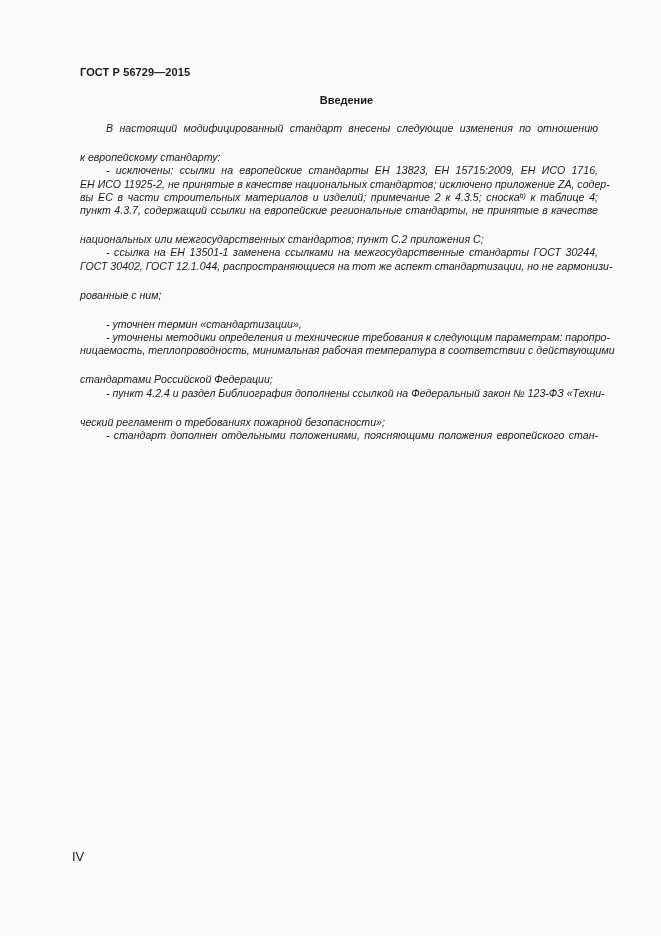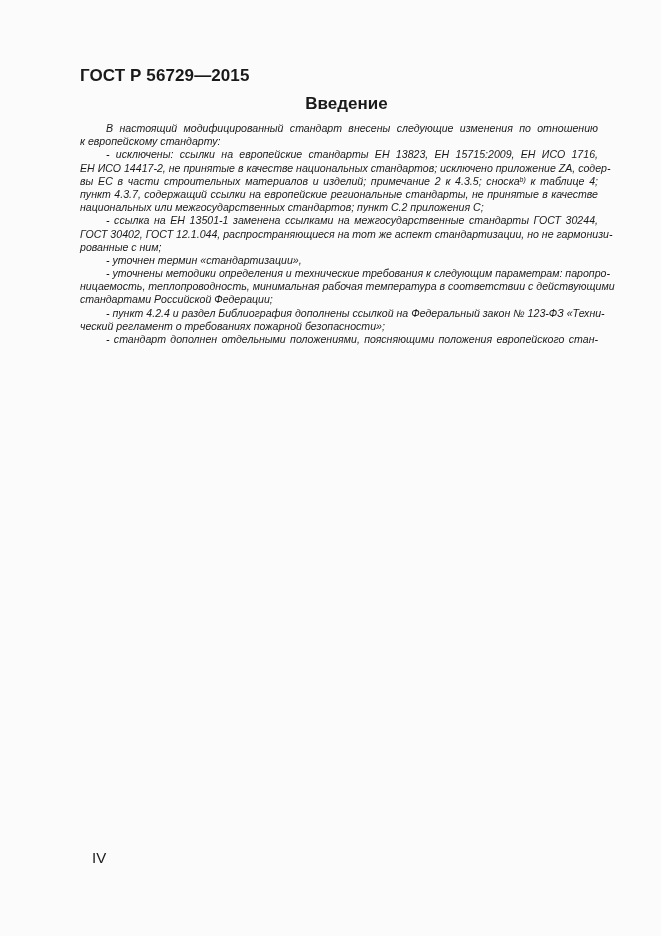--- a/index.html
+++ b/index.html
@@ -3,54 +3,54 @@
 <meta charset="utf-8">
 <style>
   html, body { margin: 0; padding: 0; }
   body {
     width: 661px; height: 936px; background: #fbfbfb;
     font-family: "Liberation Sans", sans-serif; color: #1a1a1a;
     position: relative; overflow: hidden;
   }
   .header {
     position: absolute; left: 80px; top: 66px;
-    font-size: 17px; font-weight: bold; letter-spacing: 0.1px;
+    font-size: 11px; font-weight: bold; letter-spacing: 0.1px;
   }
   .title {
     position: absolute; left: 0; width: 661px; top: 94px;
-    text-align: center; font-size: 17px; font-weight: bold;
+    text-align: center; font-size: 11px; font-weight: bold;
   }
   .title span { position: relative; left: 16px; }
   .body {
     position: absolute; left: 80px; top: 122px; width: 518px;
     font-size: 10.6px; line-height: 13.2px; font-style: italic;
   }
   .line { display: block; white-space: nowrap; text-align: justify; text-align-last: justify; height: 13.2px; }
-  .line.last { text-align-last: left; }
+  .line.last { text-align-last: left; margin-top: 16px; }
   .line.indent { padding-left: 26px; }
   sup { font-size: 7px; line-height: 0; vertical-align: 3px; }
   .pagenum {
-    position: absolute; left: 92px; top: 849px; font-size: 15px;
+    position: absolute; left: 72px; top: 849px; font-size: 13px;
   }
 </style>
 </head>
 <body>
 
 <div class="header">ГОСТ Р 56729—2015</div>
 
 <div class="title"><span>Введение</span></div>
 
 <div class="body">
   <div>
     <span class="line indent">В настоящий модифицированный стандарт внесены следующие изменения по отношению</span>
     <span class="line last">к европейскому стандарту:</span>
   </div>
   <div>
     <span class="line indent">- исключены: ссылки на европейские стандарты ЕН 13823, ЕН 15715:2009, ЕН ИСО 1716,</span>
-    <span class="line">ЕН ИСО 14417-2, не принятые в качестве национальных стандартов; исключено приложение ZA, содер-</span>
+    <span class="line">ЕН ИСО 11925-2, не принятые в качестве национальных стандартов; исключено приложение ZA, содер-</span>
     <span class="line"><span>вы ЕС в части строительных материалов и изделий; примечание 2 к 4.3.5; сноска</span><sup>b)</sup><span> к таблице 4;</span></span>
     <span class="line">пункт 4.3.7, содержащий ссылки на европейские региональные стандарты, не принятые в качестве</span>
     <span class="line last">национальных или межгосударственных стандартов; пункт С.2 приложения С;</span>
   </div>
   <div>
     <span class="line indent">- ссылка на ЕН 13501-1 заменена ссылками на межгосударственные стандарты ГОСТ 30244,</span>
     <span class="line">ГОСТ 30402, ГОСТ 12.1.044, распространяющиеся на тот же аспект стандартизации, но не гармонизи-</span>
     <span class="line last">рованные с ним;</span>
   </div>
   <div>

